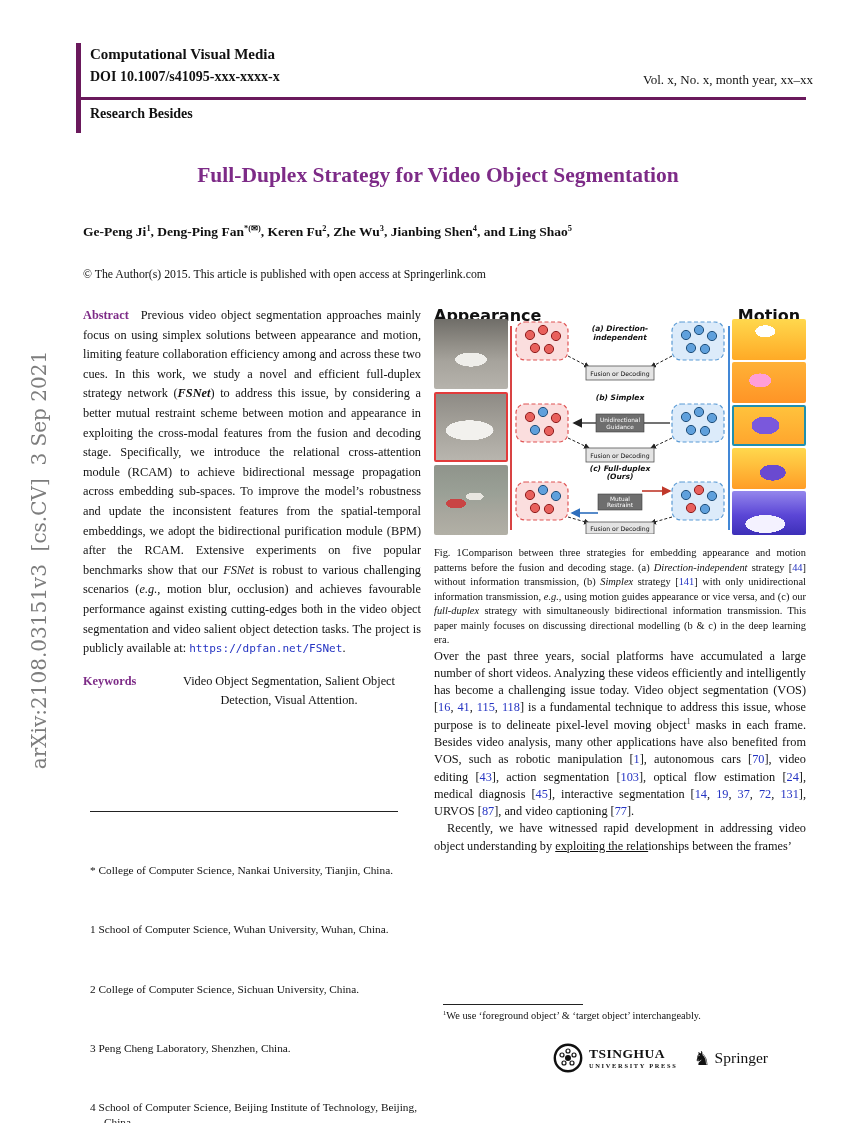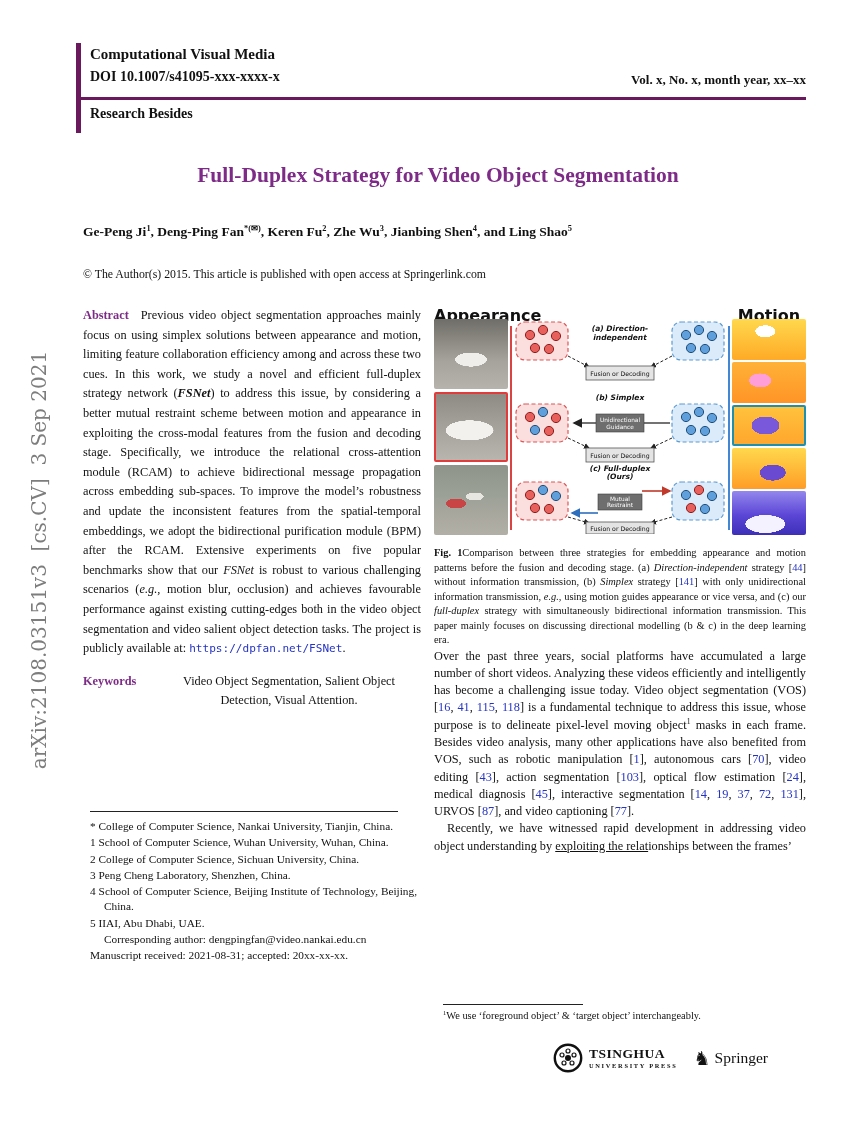--- a/index.html
+++ b/index.html
@@ -8,39 +8,39 @@
         font-family:"Liberation Serif","DejaVu Serif",serif;color:#111;overflow:hidden;}
 
   
   .arxiv{position:absolute;top:560px;left:39px;transform:translate(-50%,-50%) rotate(-90deg);
          white-space:pre;font-size:20px;color:#7d7d7d;font-family:"DejaVu Serif",serif;}
 
   
   .vbar{position:absolute;left:76px;top:43px;width:5px;height:90px;background:var(--bar);}
   .hj{position:absolute;left:90px;top:46px;font-weight:bold;font-size:15px;}
   .hd{position:absolute;left:90px;top:69px;font-weight:bold;font-size:14px;}
-  .hv{position:absolute;right:45px;top:72px;font-weight:bold;font-size:13px;}
+  .hv{position:absolute;right:38px;top:72px;font-weight:normal;font-size:13px;}
   .hrule{position:absolute;left:76px;top:97px;width:730px;height:3px;background:var(--bar);}
   .ht{position:absolute;left:90px;top:106px;font-weight:bold;font-size:14px;}
 
   .title{position:absolute;left:83px;top:163px;width:710px;margin:0;
          font-size:21.5px;font-weight:bold;color:var(--purple);text-align:center;}
   .authors{position:absolute;left:83px;top:224px;width:710px;font-size:13.5px;font-weight:bold;}
   .copyright{position:absolute;left:83px;top:267px;font-size:11.8px;}
 
   
   .col-left{position:absolute;left:83px;top:306px;width:338px;}
   .abstract{margin:0;font-size:12.3px;line-height:19.6px;text-align:justify;}
   .keywords{display:flex;margin-top:13px;font-size:12.3px;line-height:19.6px;}
   .kw-label{color:var(--purple);font-weight:bold;flex:0 0 74px;}
   .kw-text{flex:1;text-align:center;}
 
   .fn-rule{position:absolute;left:90px;top:811px;width:308px;height:1px;background:#222;}
   .footnotes{position:absolute;left:90px;top:819px;width:327px;font-size:11.3px;line-height:15.3px;text-align:justify;}
-  .fn-item{margin-bottom:1px;}
+  .fn-item{margin-bottom:1px;margin-top:44px;}
   .fn-item.marked{padding-left:14px;text-indent:-14px;}
   .fn-item.indented{padding-left:14px;}
   .fn-item.flush{padding-left:0;}
 
   .col-right{position:absolute;left:434px;top:306px;width:372px;height:698px;overflow:hidden;}
 
   
   .figure{position:relative;width:372px;height:230px;}
   .fcl{position:absolute;top:0;font-weight:bold;font-size:16px;font-family:"DejaVu Sans","Liberation Sans",sans-serif;}
   .fcl.left{left:0;width:74px;text-align:center;}
@@ -88,21 +88,21 @@
   .darkbox{fill:#6e6e6e;stroke:#3e3e3e;stroke-width:0.6;}
   .flabel{font-size:7.5px;font-style:italic;font-weight:bold;text-anchor:middle;fill:#111;}
   .ftext{font-size:6.2px;text-anchor:middle;fill:#111;}
   .dtext{font-size:5.8px;text-anchor:middle;fill:#fff;}
   .dashA{stroke:#222;stroke-width:1;stroke-dasharray:3 2;fill:none;}
   .solidG{stroke:#444;stroke-width:1.6;fill:none;}
   .solidR{stroke:#c0392b;stroke-width:1.6;fill:none;}
   .solidB{stroke:#2e6fbd;stroke-width:1.6;fill:none;}
 
   .caption{margin:10px 0 0;font-size:10.4px;line-height:14.5px;text-align:justify;}
-  .st-figlabel{font-weight:bold;}
+  .st-figlabel{font-weight:normal;}
   .sec{margin:13px 0 9px;font-size:14.5px;font-weight:bold;color:var(--purple);}
   .sec-num{margin-right:15px;}
   .body{margin:0;font-size:12.3px;line-height:17.3px;text-align:justify;}
   .body.indent{text-indent:13px;}
 
   .st-i{font-style:italic;}
   .st-bi{font-style:italic;font-weight:bold;}
   .st-u{text-decoration:underline;}
   .st-link{color:var(--link);}
   .st-linkmono{color:var(--link);font-family:"DejaVu Sans Mono","Liberation Mono",monospace;font-size:0.9em;}

